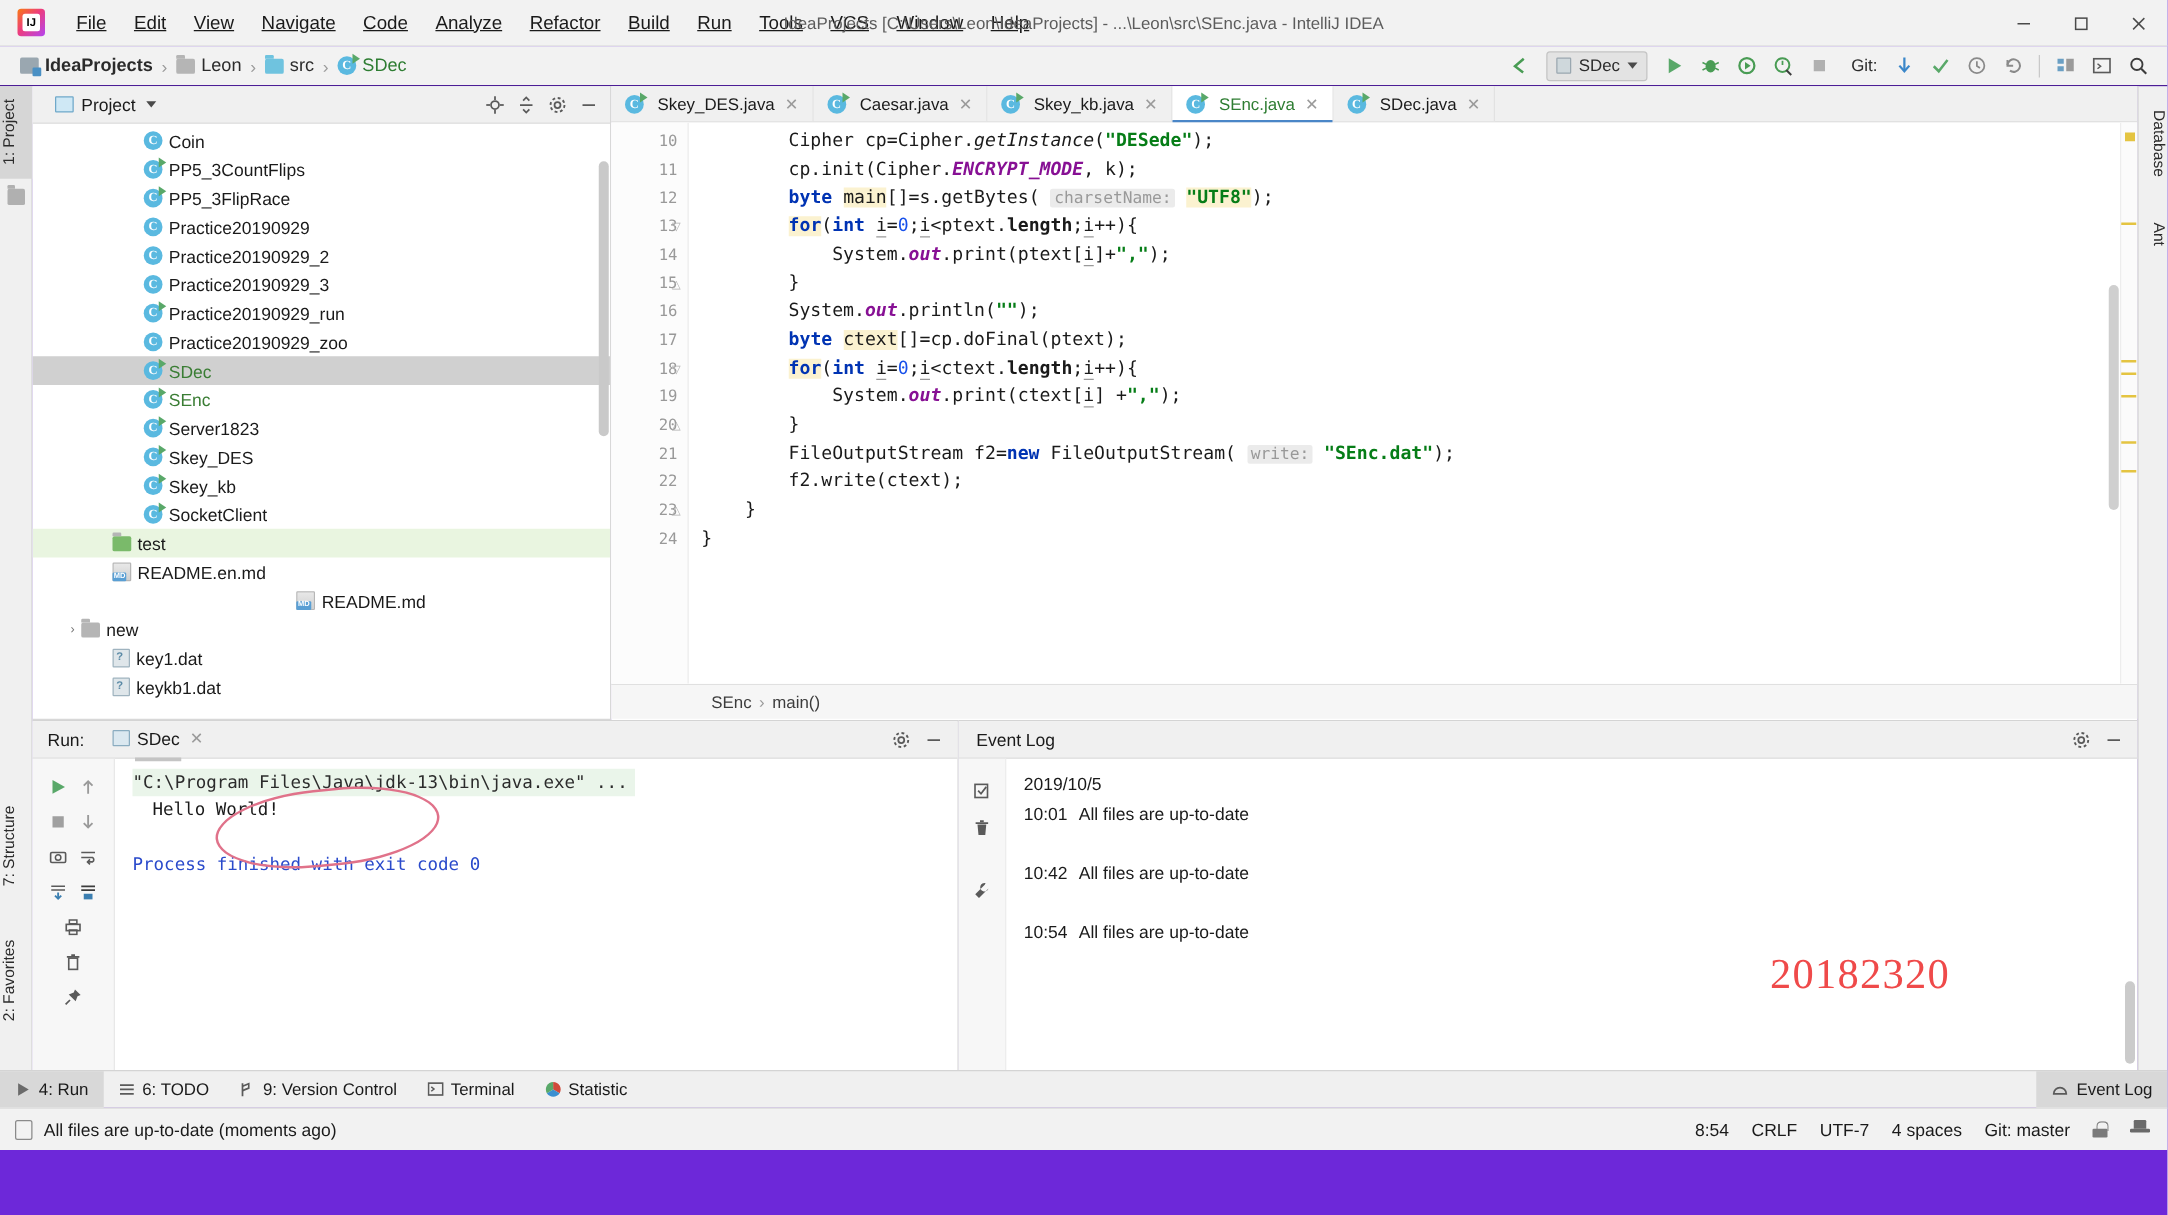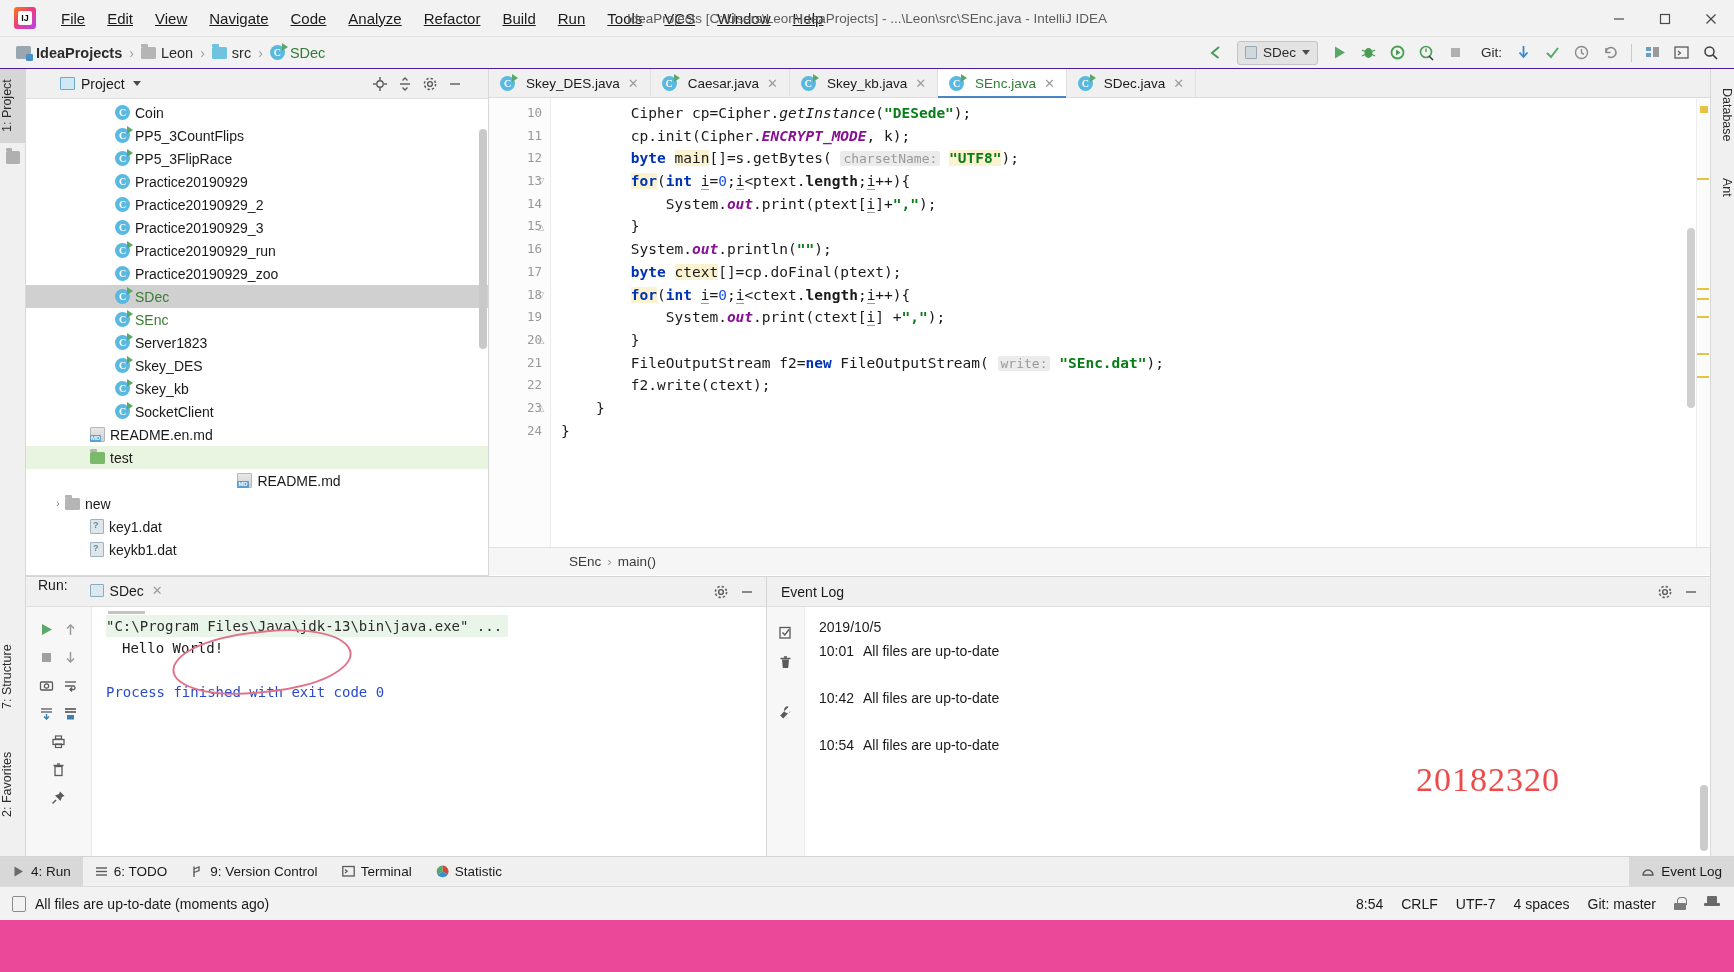--- a/index.html
+++ b/index.html
@@ -3,21 +3,21 @@
 <meta charset="utf-8">
 <style>
   * { box-sizing: border-box; margin: 0; padding: 0; }
   html, body {
     width: 1734px; height: 972px;
     font-family: "Liberation Sans", sans-serif;
     background: #f2f2f2;
     overflow: hidden;
     -webkit-font-smoothing: antialiased;
   }
-  .app { position: relative; width: 1734px; height: 972px; background:#ec4899; }
+  .app { position: relative; width: 1734px; height: 972px; background:#6d28d9; }
 
   
   .titlebar {
     position:absolute; left:0; top:0; width:1734px; height:37px;
     background:#f2f2f2; display:flex; align-items:center;
     border-bottom:1px solid #e4e4e4;
   }
   .ij-logo {
     width:22px; height:22px; margin-left:14px; margin-right:14px;
     border-radius:3px; position:relative;
@@ -128,21 +128,21 @@
   }
   .strip-ico::before{content:"";position:absolute;left:0;top:-3px;width:6px;height:3px;background:#b0b0b0;border-radius:1px 1px 0 0;}
 
   
   .project-panel {
     position:absolute; left:26px; top:69px; width:463px; height:507px;
     background:#fff; border-right:1px solid #d8d8d8; border-bottom:1px solid #d8d8d8;
   }
   .panel-head {
     height:30px; background:#f0f0f0; display:flex; align-items:center;
-    border-bottom:1px solid #dedede; padding:0 22px;
+    border-bottom:1px solid #dedede; padding:0 6px;
   }
   .panel-title { font-size:14px; color:#1a1a1a; margin-left:6px; }
   .panel-ico-sq {
     width:15px;height:13px;border:1.5px solid #6fa8c9;background:#cfe8f5;border-radius:1px;
     margin-left:12px;
   }
   .panel-actions { margin-left:auto; display:flex; align-items:center; gap:3px; }
   .pa-btn { width:22px;height:22px;display:flex;align-items:center;justify-content:center;color:#5a5a5a; }
 
   .tree { position:relative; height:477px; overflow:hidden; padding-top:2px; }
@@ -235,21 +235,21 @@
     display:flex; align-items:center; padding-left:80px; font-size:13.5px; color:#3c3c3c; gap:6px;
   }
   .bc-sep { color:#9b9b9b; }
 
   
   .run-panel {
     position:absolute; left:26px; top:576px; width:741px; height:280px;
     background:#fff; border-right:1px solid #d4d4d4; border-top:1px solid #d4d4d4;
   }
   .run-head {
-    height:30px; background:#f0f0f0; display:flex; 
+    height:30px; background:#f0f0f0; display:flex; align-items:center;
     padding-left:12px; border-bottom:1px solid #dedede; font-size:14px; color:#1a1a1a;
   }
   .run-tab {
     display:flex; align-items:center; gap:6px; margin-left:22px;
     font-size:14px; color:#1a1a1a; position:relative; padding-bottom:2px;
   }
   .run-tab::after{content:"";position:absolute;left:18px;right:18px;bottom:-8px;height:3px;background:#c4c4c4;}
   .run-tab-ico{width:14px;height:13px;background:#dbe8f0;border:1px solid #8aacc0;border-radius:1px;}
   .run-head-actions{margin-left:auto;display:flex;align-items:center;gap:4px;padding-right:8px;}
 
@@ -593,29 +593,29 @@
         <div class="tree-row" style="padding-left: 75px;">
           <span class="twisty"></span>
           <span class="icon-class runnable">C</span>
           <span class="lbl">Skey_kb</span>
         </div>
         <div class="tree-row" style="padding-left: 75px;">
           <span class="twisty"></span>
           <span class="icon-class runnable">C</span>
           <span class="lbl">SocketClient</span>
         </div>
+        <div class="tree-row green-bg" style="padding-left: 50px;">
+          <span class="twisty"></span>
+          <span class="icon-folder" style="background: rgb(122, 186, 106);"></span>
+          <span class="lbl">test</span>
+        </div>
         <div class="tree-row" style="padding-left: 50px;">
           <span class="twisty"></span>
           <span class="icon-md"></span>
           <span class="lbl">README.en.md</span>
-        </div>
-        <div class="tree-row green-bg" style="padding-left: 50px;">
-          <span class="twisty"></span>
-          <span class="icon-folder" style="background: rgb(122, 186, 106);"></span>
-          <span class="lbl">test</span>
         </div>
         <div class="tree-row" style="padding-left: 50px; justify-content: center;">
           <span class="twisty"></span>
           <span class="icon-md"></span>
           <span class="lbl">README.md</span>
         </div>
         <div class="tree-row" style="padding-left: 25px;">
           <span class="twisty">›</span>
           <span class="icon-folder"></span>
           <span class="lbl">new</span>

